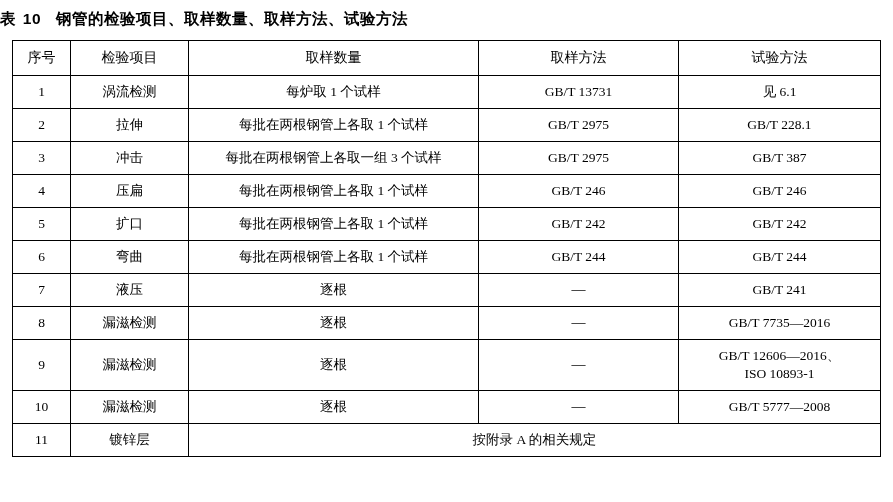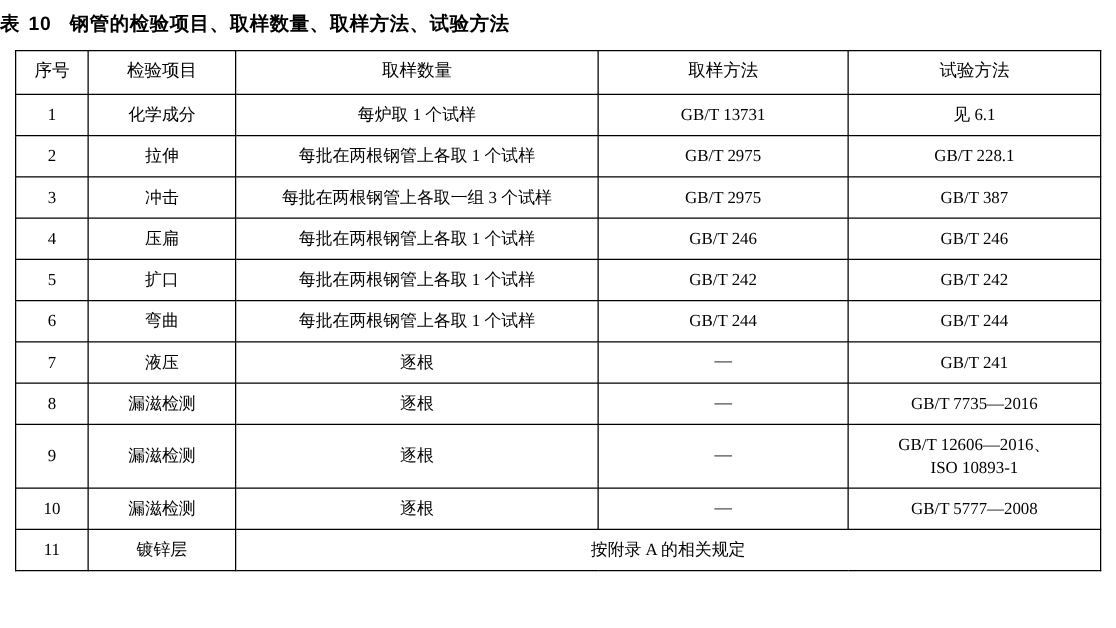--- a/index.html
+++ b/index.html
@@ -98,21 +98,21 @@
           <th>序号</th>
           <th>检验项目</th>
           <th>取样数量</th>
           <th>取样方法</th>
           <th>试验方法</th>
         </tr>
       </thead>
       <tbody>
         <tr>
           <td>1</td>
-          <td>化学成分</td>
+          <td>涡流检测</td>
           <td>每炉取 1 个试样</td>
           <td>GB/T 13731</td>
           <td>见 6.1</td>
         </tr>
         <tr>
           <td>2</td>
           <td>拉伸</td>
           <td>每批在两根钢管上各取 1 个试样</td>
           <td>GB/T 2975</td>
           <td>GB/T 228.1</td>

